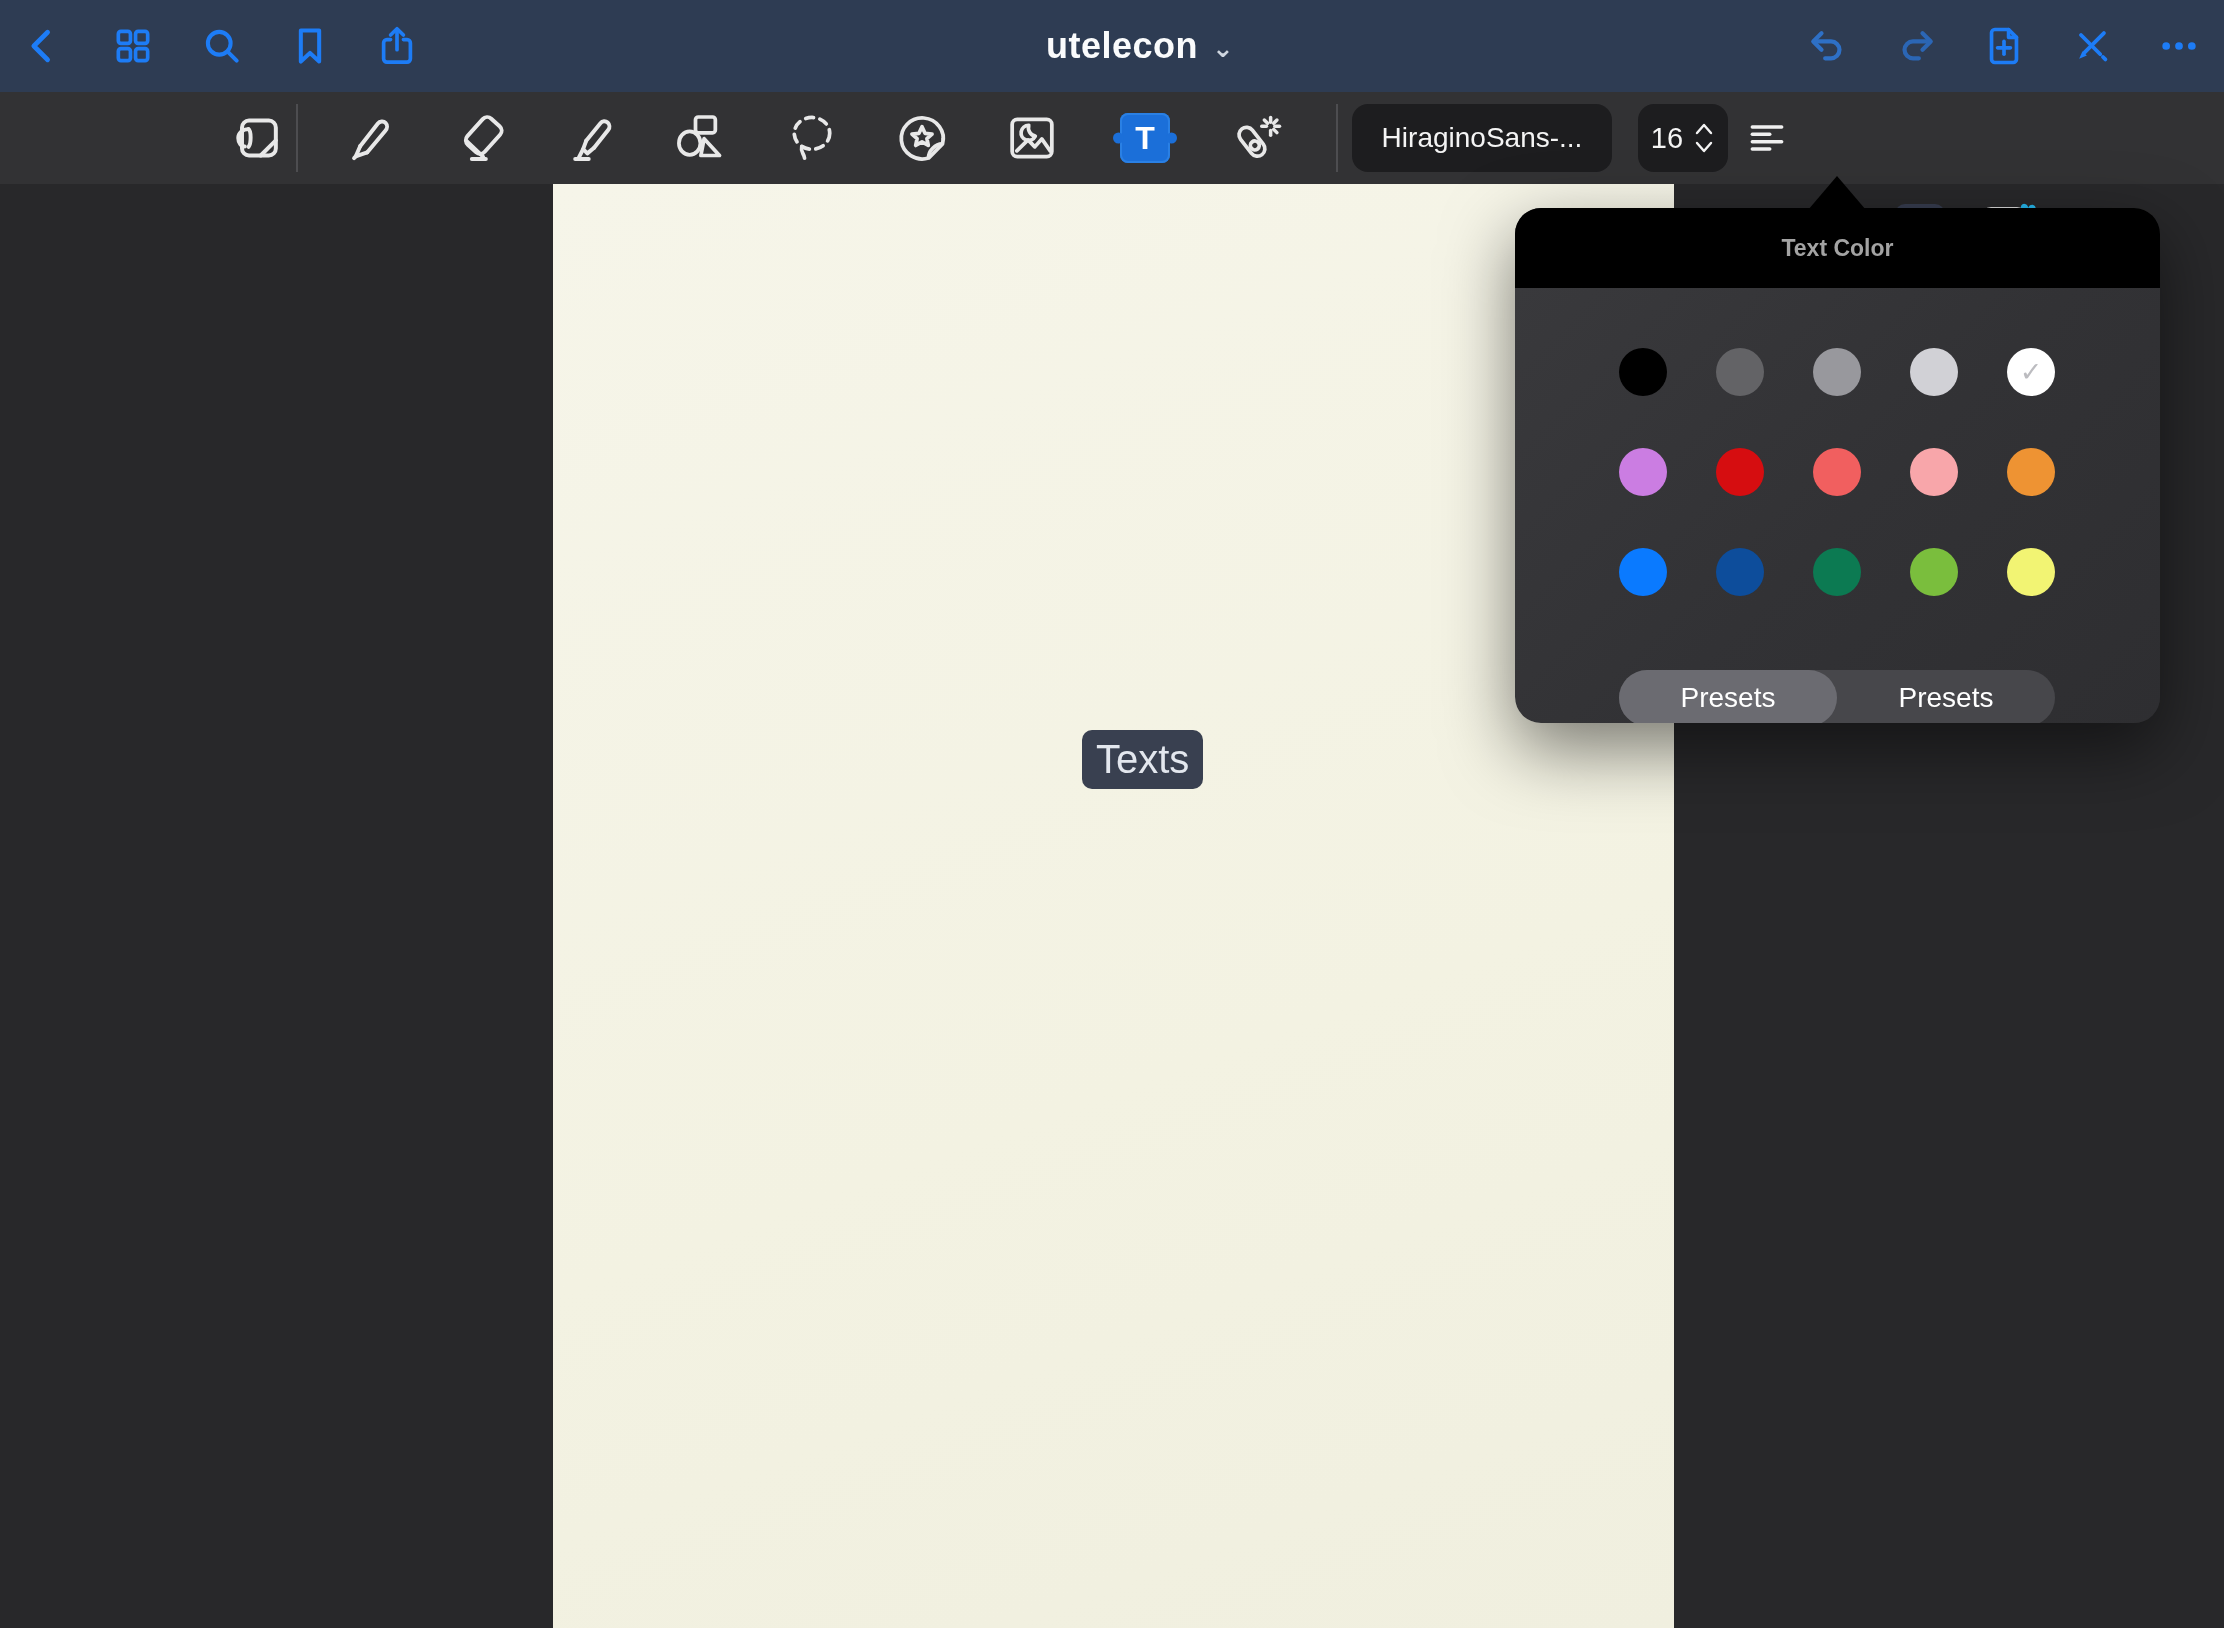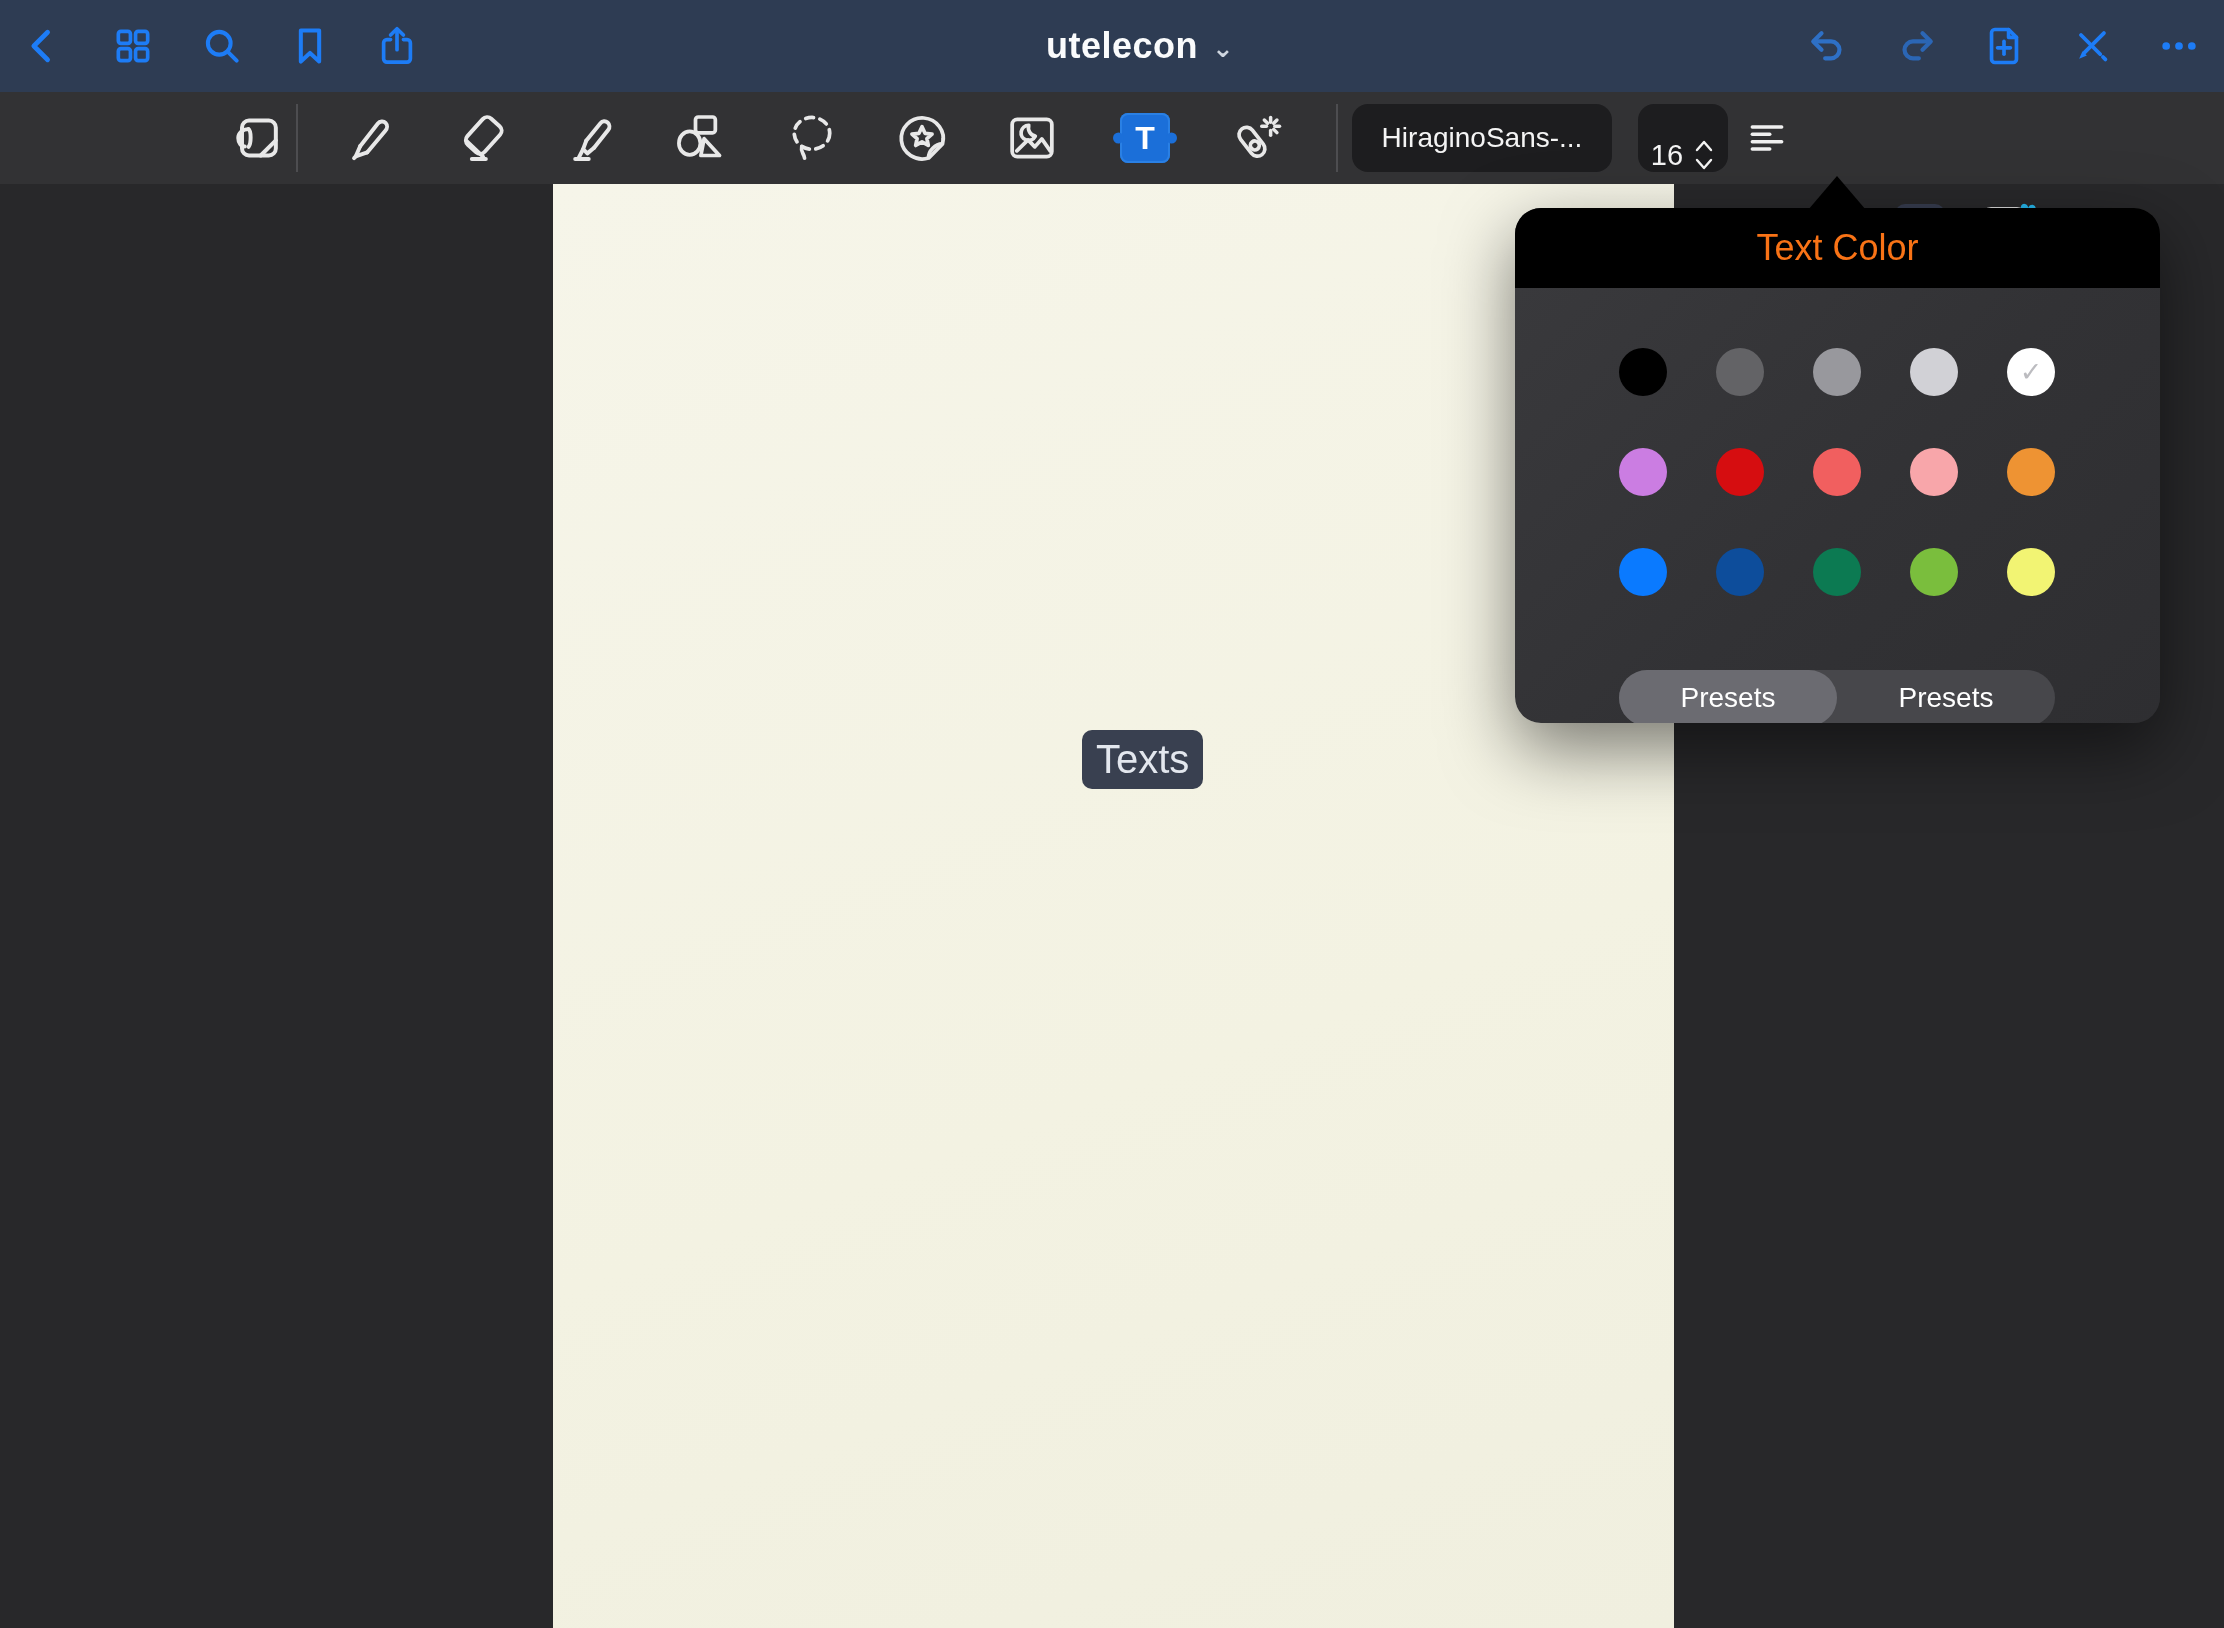--- a/index.html
+++ b/index.html
@@ -22,21 +22,21 @@
   #toolbar { position:absolute; left:0; top:92px; width:2224px; height:92px;
     background:var(--toolbar_bg); z-index:4; }
   .tool { position:absolute; top:13px; width:66px; height:66px;
     display:flex; align-items:center; justify-content:center; }
   .tool svg { width:56px; height:56px; }
   .tbar-divider { position:absolute; top:12px; width:2px; height:68px; background:#4d4d50; }
   .pillbtn { position:absolute; top:12px; height:68px; background:#1d1d1f; border-radius:16px;
     display:flex; align-items:center; justify-content:center; color:#f4f4f4;
     font-weight:400; }
   #font-btn { left:1352px; width:260px; font-size:28px; }
-  #size-btn { left:1638px; width:90px; font-size:29px; gap:10px;align-items:flex-end; }
+  #size-btn { left:1638px; width:90px; font-size:29px; gap:10px; }
   #align-btn { position:absolute; left:1737px; top:13px; width:60px; height:66px;
     display:flex; align-items:center; justify-content:center; }
   #color-btn { position:absolute; left:1809px; top:109px; width:58px; height:58px;
     border-radius:50%; background:#47474b; display:flex; align-items:center; justify-content:center; }
   #color-btn .well { width:46px; height:46px; border-radius:50%; background:#f4f3ef;
     display:flex; align-items:center; justify-content:center; color:#8f8f94;
     font-size:17px; font-weight:700; line-height:1; }
   #ghost-swatch { position:absolute; left:1895px; top:112px; width:50px; height:52px;
     border-radius:10px; background:#363c4e; }
   #textstyle-btn { position:absolute; left:1981px; top:115px; width:46px; height:46px;
@@ -64,21 +64,21 @@
 
   
   #popover-arrow { position:absolute; left:1808px; top:176px; width:0; height:0; z-index:9;
     border-left:29px solid transparent; border-right:29px solid transparent;
     border-bottom:34px solid #000; }
   #popover { position:absolute; left:1515px; top:208px; width:645px; height:515px;
     border-radius:26px; background:linear-gradient(135deg,#3a3a3d 0%,#323235 55%,#2e2e31 100%);
     box-shadow:0 26px 70px rgba(0,0,0,.5); z-index:8; overflow:hidden; }
   #popover-header { width:100%; height:80px; background:var(--popover_header);
     display:flex; align-items:center; justify-content:center; }
-  #popover-header .title { color:#f97316; font-size:36px; font-weight:400; }
+  #popover-header .title { color:#a3a3a3; font-size:23px; font-weight:700; }
   #swatch-grid { display:flex; flex-direction:column; gap:52px; padding:60px 0 0 104px; }
   .swatch-row { display:flex; gap:49px; }
   .swatch { width:48px; height:48px; border-radius:50%; display:flex;
     align-items:center; justify-content:center; }
   .swatch .check { color:#bcbcc0; font-size:27px; font-weight:700; line-height:1; }
   #segmented { position:absolute; left:104px; top:438px; width:436px; height:56px;
     border-radius:28px; background:var(--segment_track); display:flex;margin-top:24px; }
   .segment { flex:1; display:flex; align-items:center; justify-content:center;
     color:#fff; font-size:28px; border-radius:28px; }
   .segment.selected { background:var(--segment_selected); }

